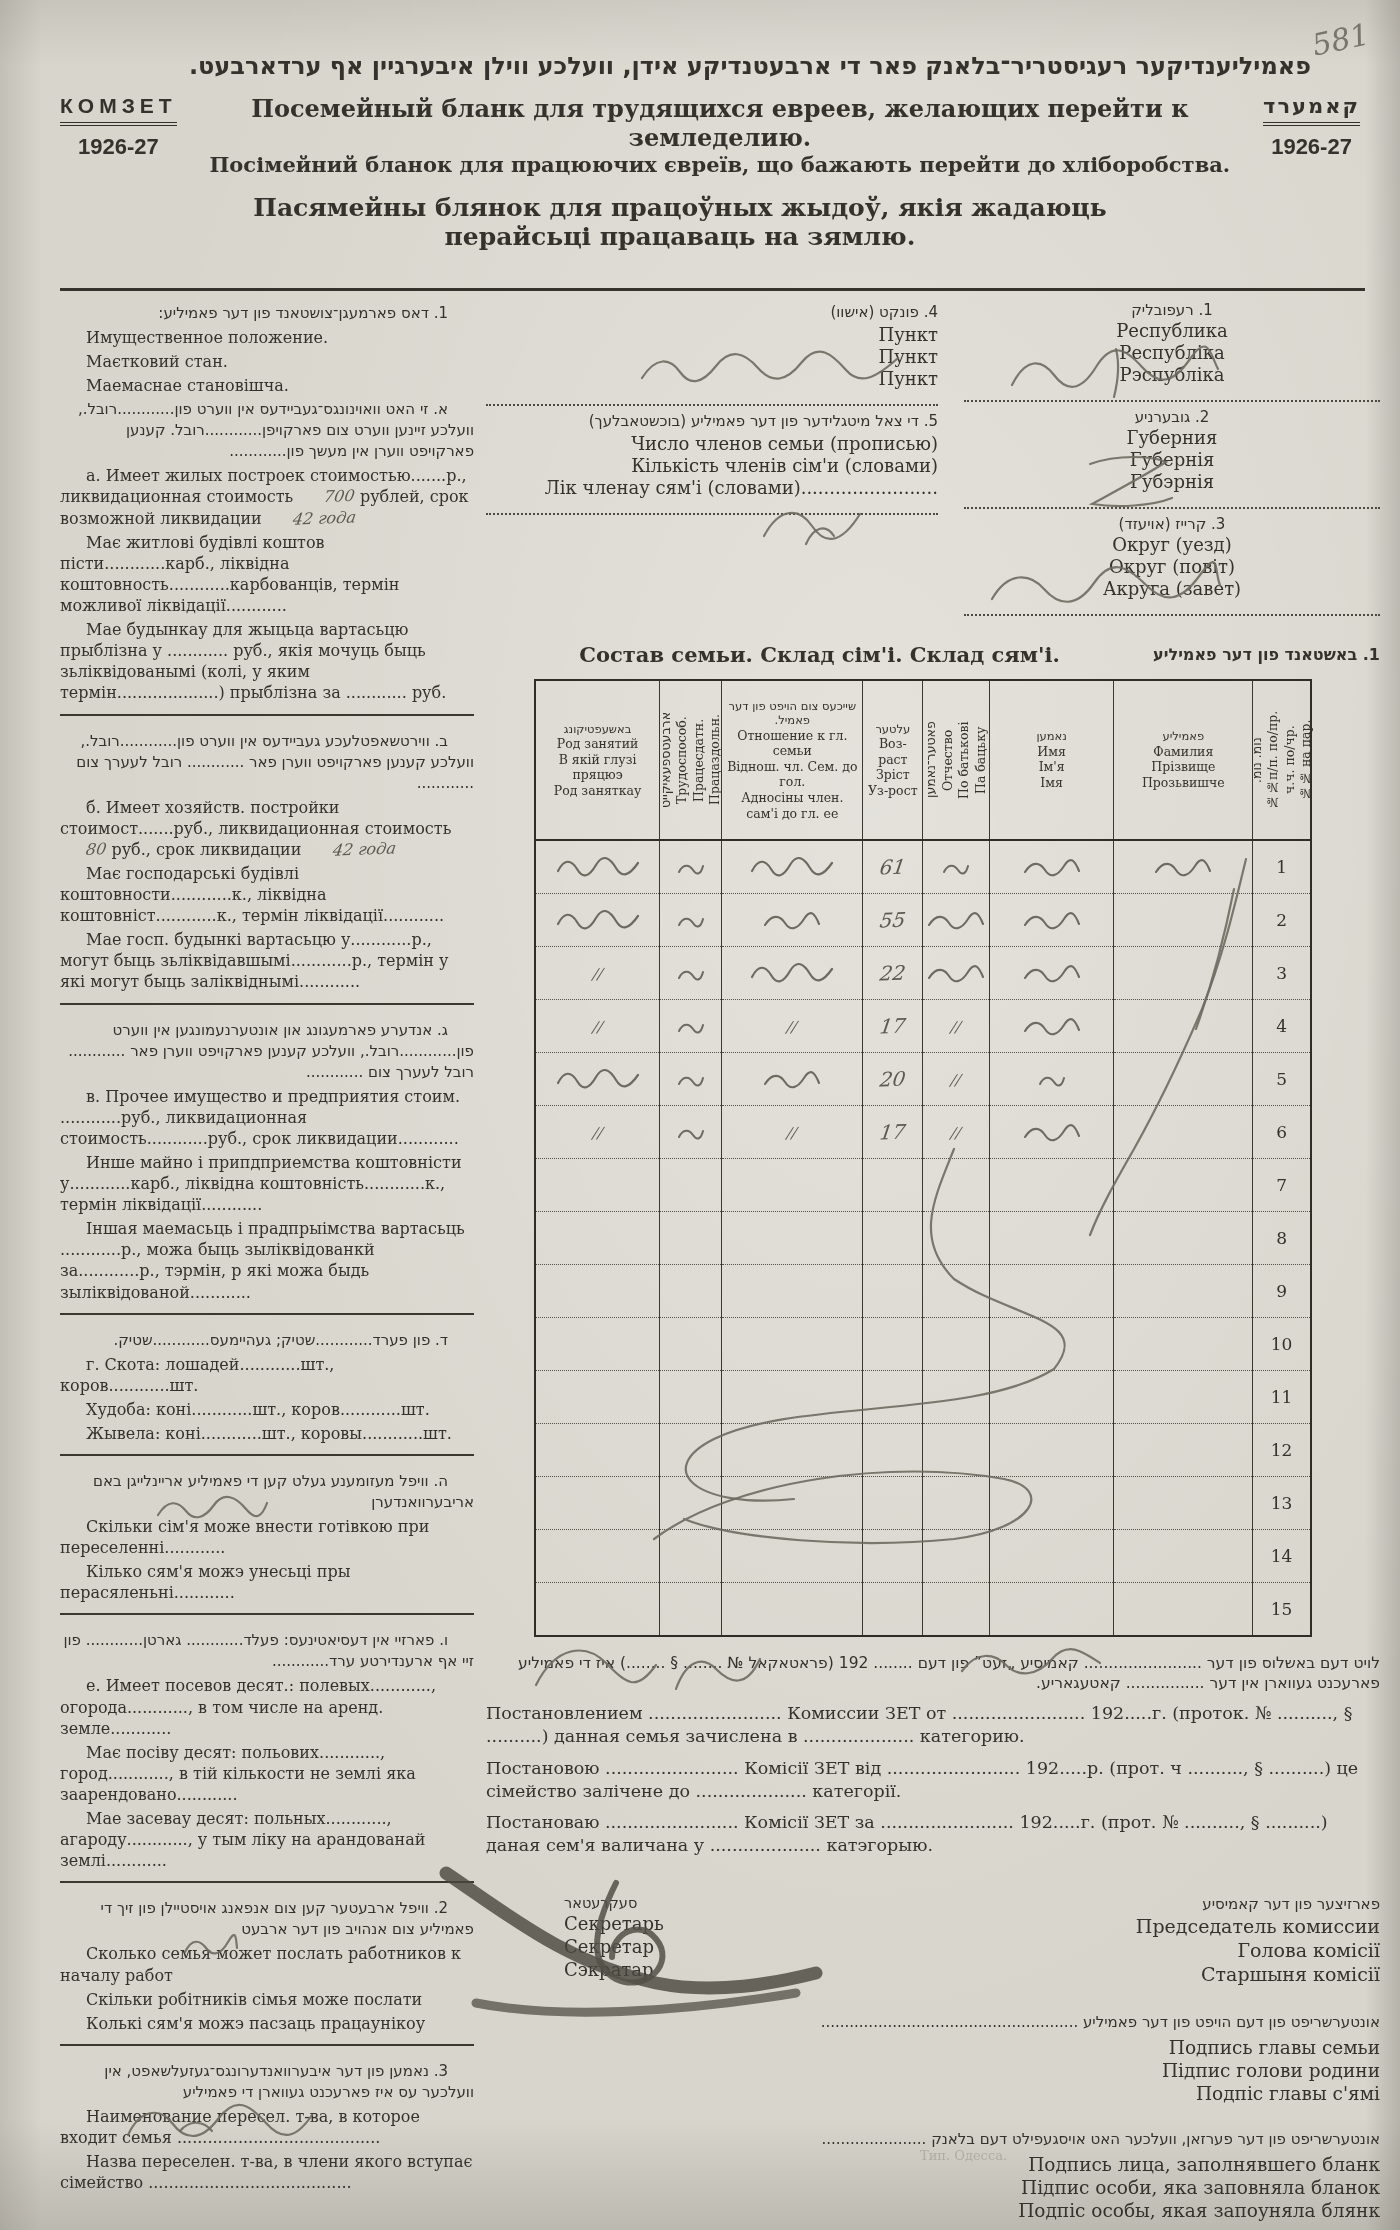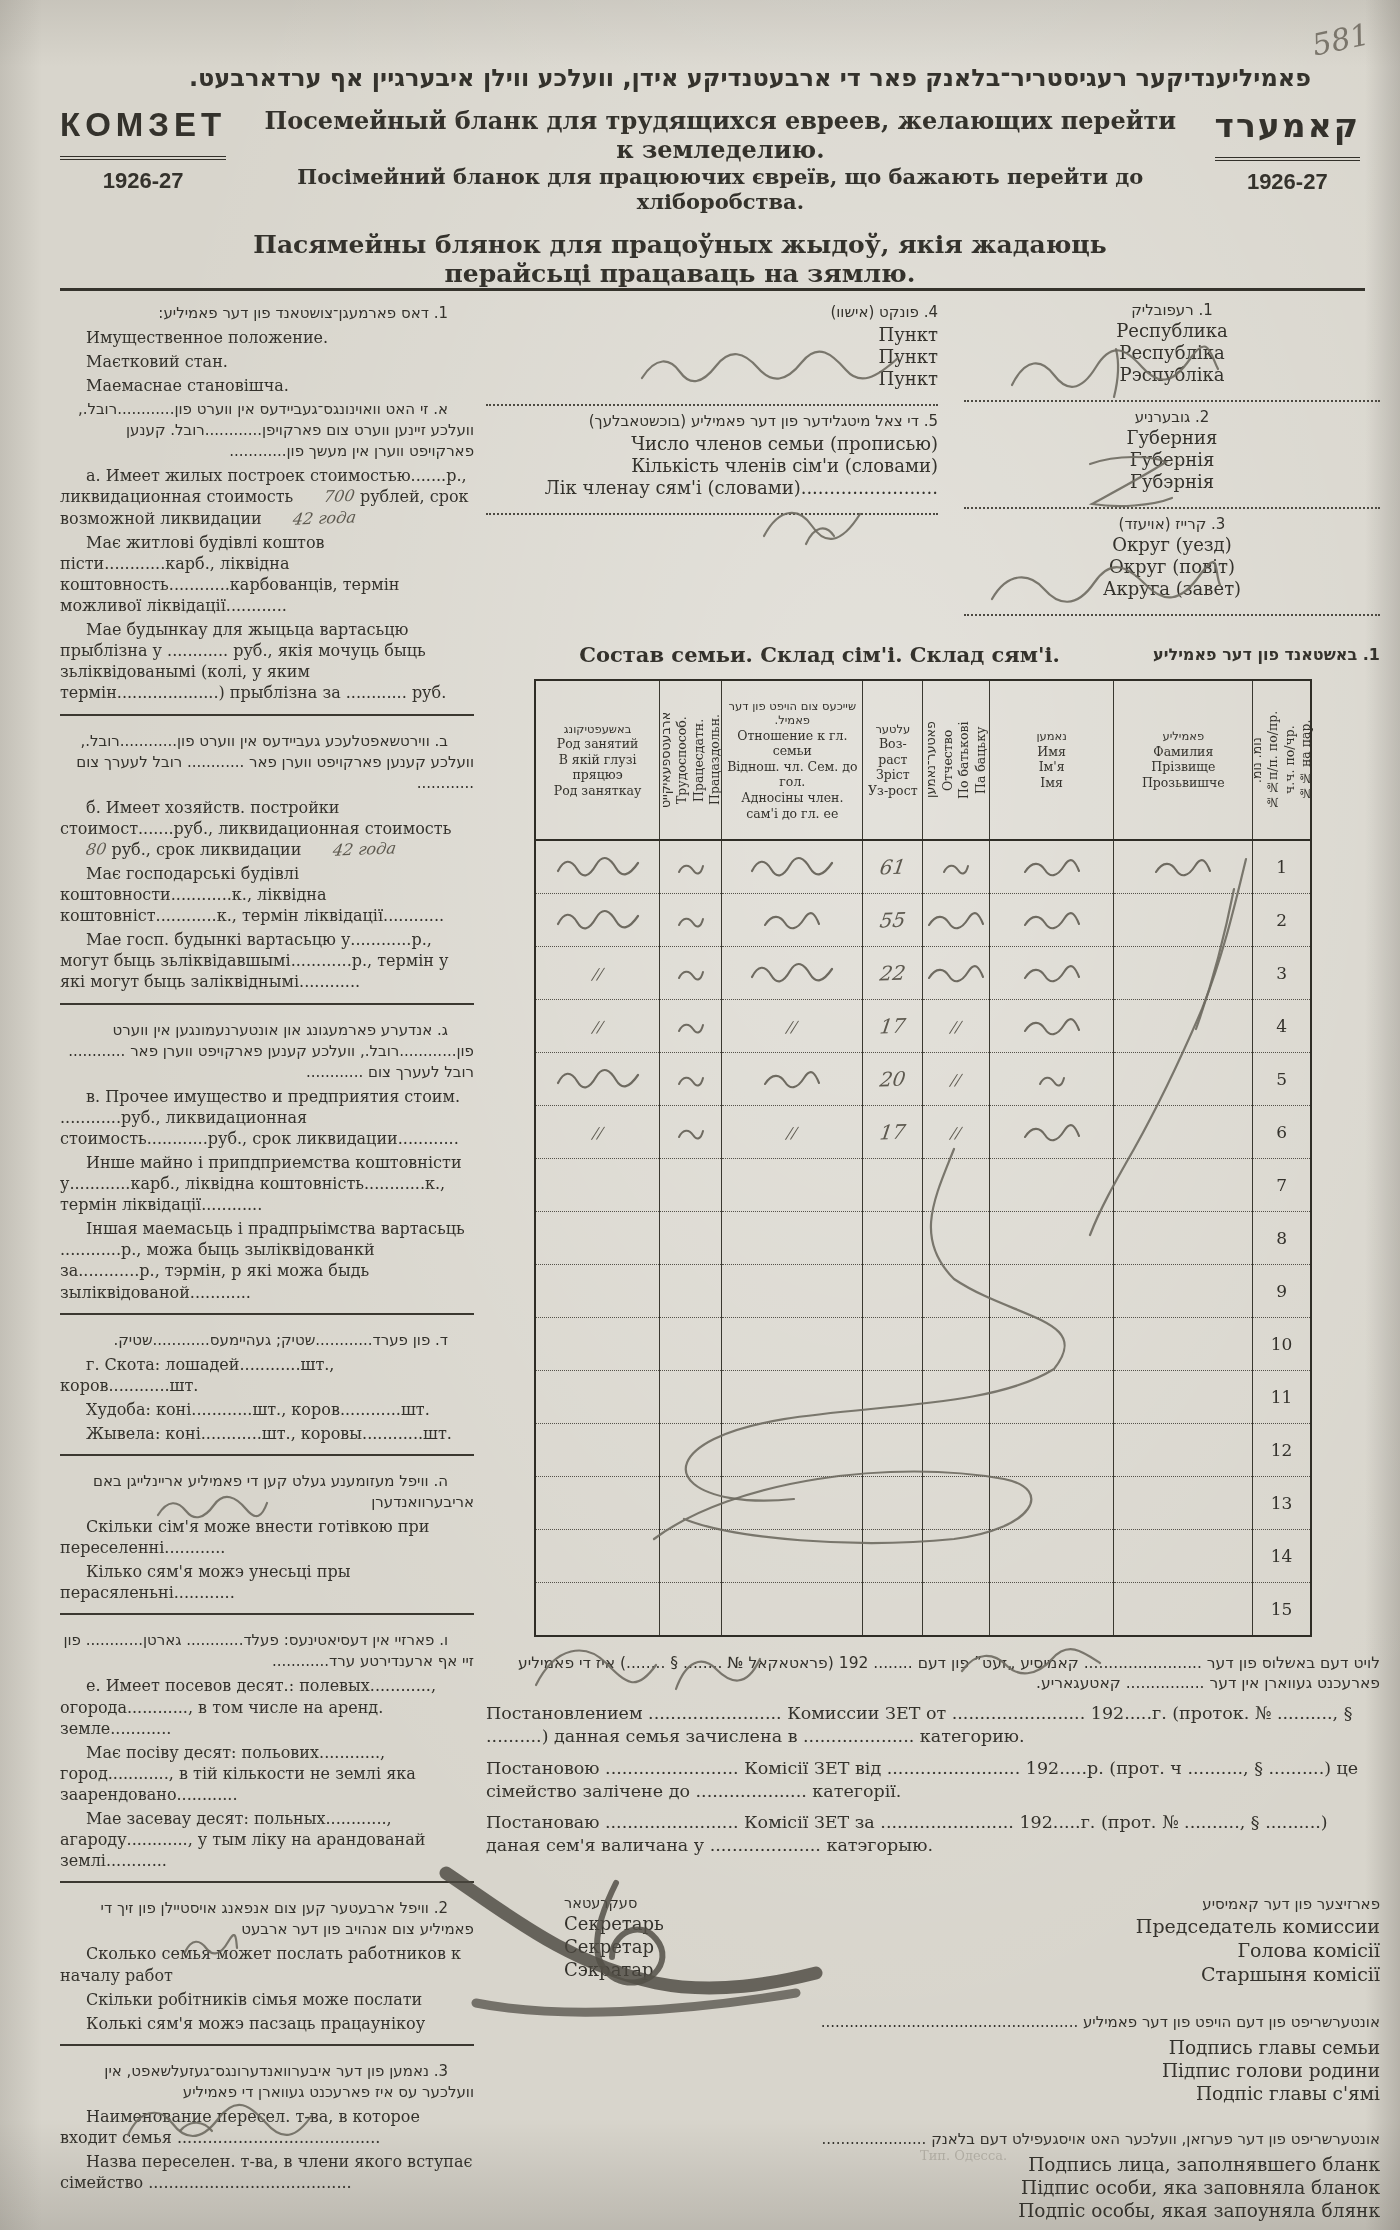--- a/index.html
+++ b/index.html
@@ -16,25 +16,25 @@
   .yi{direction:rtl;font-family:"DejaVu Sans",sans-serif;}
   p{margin:3px 0;}
   .hw{display:inline-block;font-style:italic;font-family:"DejaVu Serif",serif;color:#5d594f;transform:skewX(-10deg) rotate(-2deg);}
   .sq{display:inline-block;vertical-align:middle;}
   .sq.w{width:86px;height:22px;} .sq.m{width:60px;height:20px;} .sq.s{width:30px;height:16px;}
   svg.scrib path{fill:none;stroke:#6e6a60;stroke-width:2.2;stroke-linecap:round;opacity:.9;}
 
   .pageno{position:absolute;left:1312px;top:22px;font-size:30px;color:#7a756b;transform:rotate(-12deg);}
 
   
-  .hdr{position:absolute;left:60px;top:64px;width:1300px;}
+  .hdr{position:absolute;left:60px;top:52px;width:1300px;}
   .hdr .yi-top{font-size:24px;font-weight:bold;text-align:center;margin:0 40px 14px 120px;}
   .hdr-row{display:flex;align-items:flex-start;}
   .org{text-align:center;font-family:"Liberation Sans","DejaVu Sans",sans-serif;}
-  .org .nm{font-size:33px;font-weight:bold;letter-spacing:5px;border-bottom:4px double #32302a;padding-bottom:12px;}
+  .org .nm{font-size:21px;font-weight:bold;letter-spacing:5px;border-bottom:4px double #32302a;padding-bottom:4px;}
   .org .nm.yi{letter-spacing:2px;font-family:"DejaVu Sans",sans-serif;}
   .org .yr{font-size:22px;font-weight:bold;margin-top:8px;}
   .titles{flex:1;padding:0 26px;}
   .t-ru{font-size:24px;font-weight:bold;text-align:center;}
   .t-uk{font-size:21px;font-weight:bold;text-align:center;margin-top:0;}
   .t-be{font-size:25px;font-weight:bold;text-align:center;margin:16px 240px 0 180px;}
 
   .toprule{position:absolute;left:60px;top:288px;width:1305px;border-top:3px solid #35332c;}
 
   

